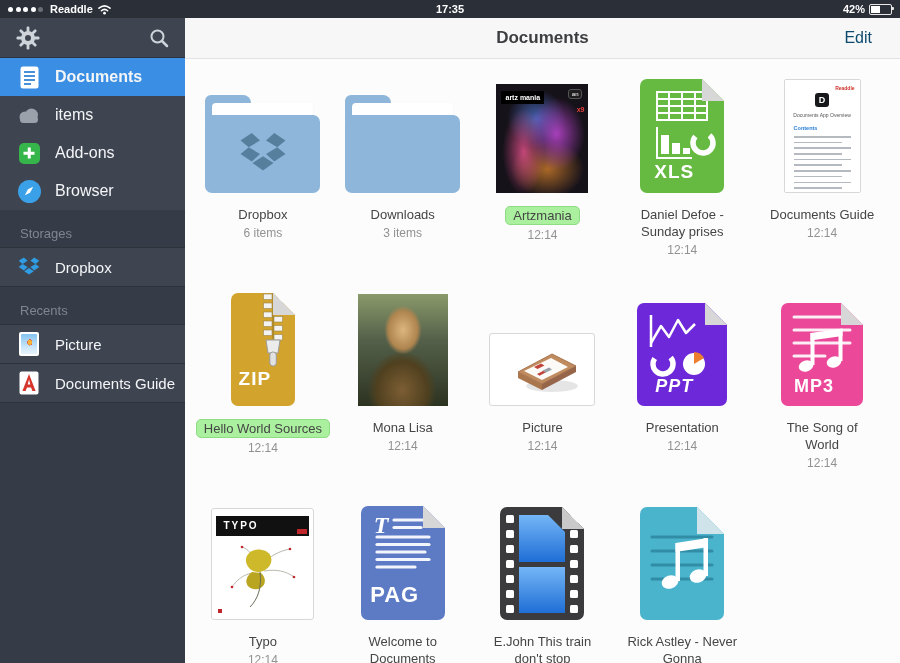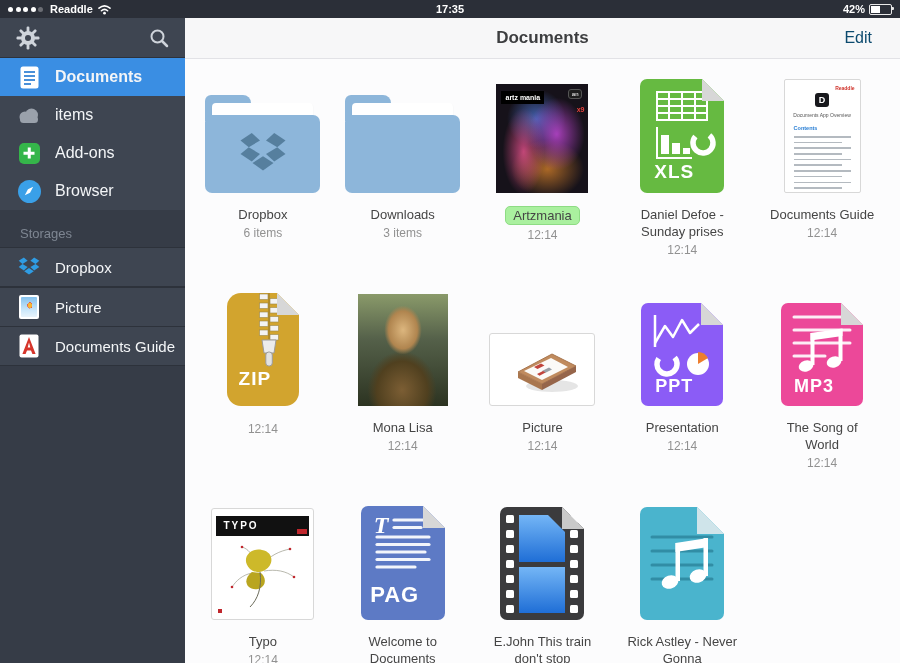--- a/index.html
+++ b/index.html
@@ -59,23 +59,23 @@
   .folder .fbody{position:absolute;left:0;top:20px;right:0;bottom:0;background:#8db6da;border-radius:7px;
                  display:flex;align-items:center;justify-content:center;}
   
   .ficon{position:relative;border-radius:7px;}
   .ficon svg.art{position:absolute;left:0;top:0;}
   .cut{position:absolute;top:0;right:0;width:0;height:0;border-left:22px solid transparent;border-top:22px solid #fcfcfd;}
   .flap{position:absolute;top:0;right:0;width:0;height:0;border-right:22px solid transparent;border-bottom:22px solid #d7d7d7;}
   .ftext{position:absolute;left:0;right:16px;bottom:10px;text-align:center;color:#fff;font-weight:bold;
          font-size:19px;letter-spacing:1px;}
   .xls{width:84px;height:114px;background:#66ba41;}
-  .zip{width:72px;height:113px;background:#d2a42e;border-radius:14px;}
+  .zip{width:64px;height:113px;background:#d2a42e;}
   .zip .ftext{bottom:16px;}
-  .ppt{width:82px;height:103px;background:#8b5cf6;}
+  .ppt{width:90px;height:103px;background:#6d28d9;font-style:italic;}
   .ppt .ftext{font-size:18px;bottom:9px;}
   .mp3{width:82px;height:103px;background:#ec4899;}
   .mp3 .ftext{font-size:18px;bottom:9px;}
   .pag{width:84px;height:114px;background:#5d7ac5;}
   .pag .ftext{font-size:22px;bottom:12px;}
   .pag .t-serif{position:absolute;left:13px;top:6px;color:#fff;font-family:"Liberation Serif",serif;
                 font-style:italic;font-weight:bold;font-size:24px;}
   .film{width:84px;height:113px;background:#3b3b3d;}
   .film .flap{border-bottom-color:#c9c9c9;}
   .teal{width:84px;height:113px;background:#4ab4cd;}
@@ -216,20 +216,21 @@
             <polygon points="47,1 62,11 51,20 36,11"></polygon>
           <polygon points="13,20 2,29 17,39 28,29"></polygon>
             <polygon points="51,20 62,29 47,39 36,29"></polygon>
           <polygon points="32,32 18,41 32,51 46,41"></polygon>
         </svg>
       </span>
       <span>Dropbox</span>
     </div>
   </div>
 
+  <div class="sec-title">Recents</div>
   <div class="sec-rows">
     <div class="srow">
       <span class="ic">
           <span class="mini-pic">
             <i></i>
           </span>
         </span>
       <span>Picture</span>
     </div>
     <div class="srow">
@@ -367,20 +368,21 @@
                 <rect x="43" y="41.5" width="8.5" height="5.5"></rect>
           </g>
           <path d="M35 47 H49 L47 60 H37 Z" fill="#ececec" stroke="#9b9b9b" stroke-width="1"></path>
           <rect x="38.8" y="59" width="6.5" height="14" rx="3" fill="#e2e2e2" stroke="#9b9b9b" stroke-width="1"></rect>
         </svg>
         <div class="cut"></div>
             <div class="flap"></div>
         <div class="ftext">ZIP</div>
       </div>
         </div>
+      <div class="name pill">Hello World Sources</div>
       <div class="meta">12:14</div>
     </div>
 
     <div class="tile">
       <div class="thumb">
           <div class="mona"></div>
         </div>
       <div class="name">Mona Lisa</div>
       <div class="meta">12:14</div>
     </div>

